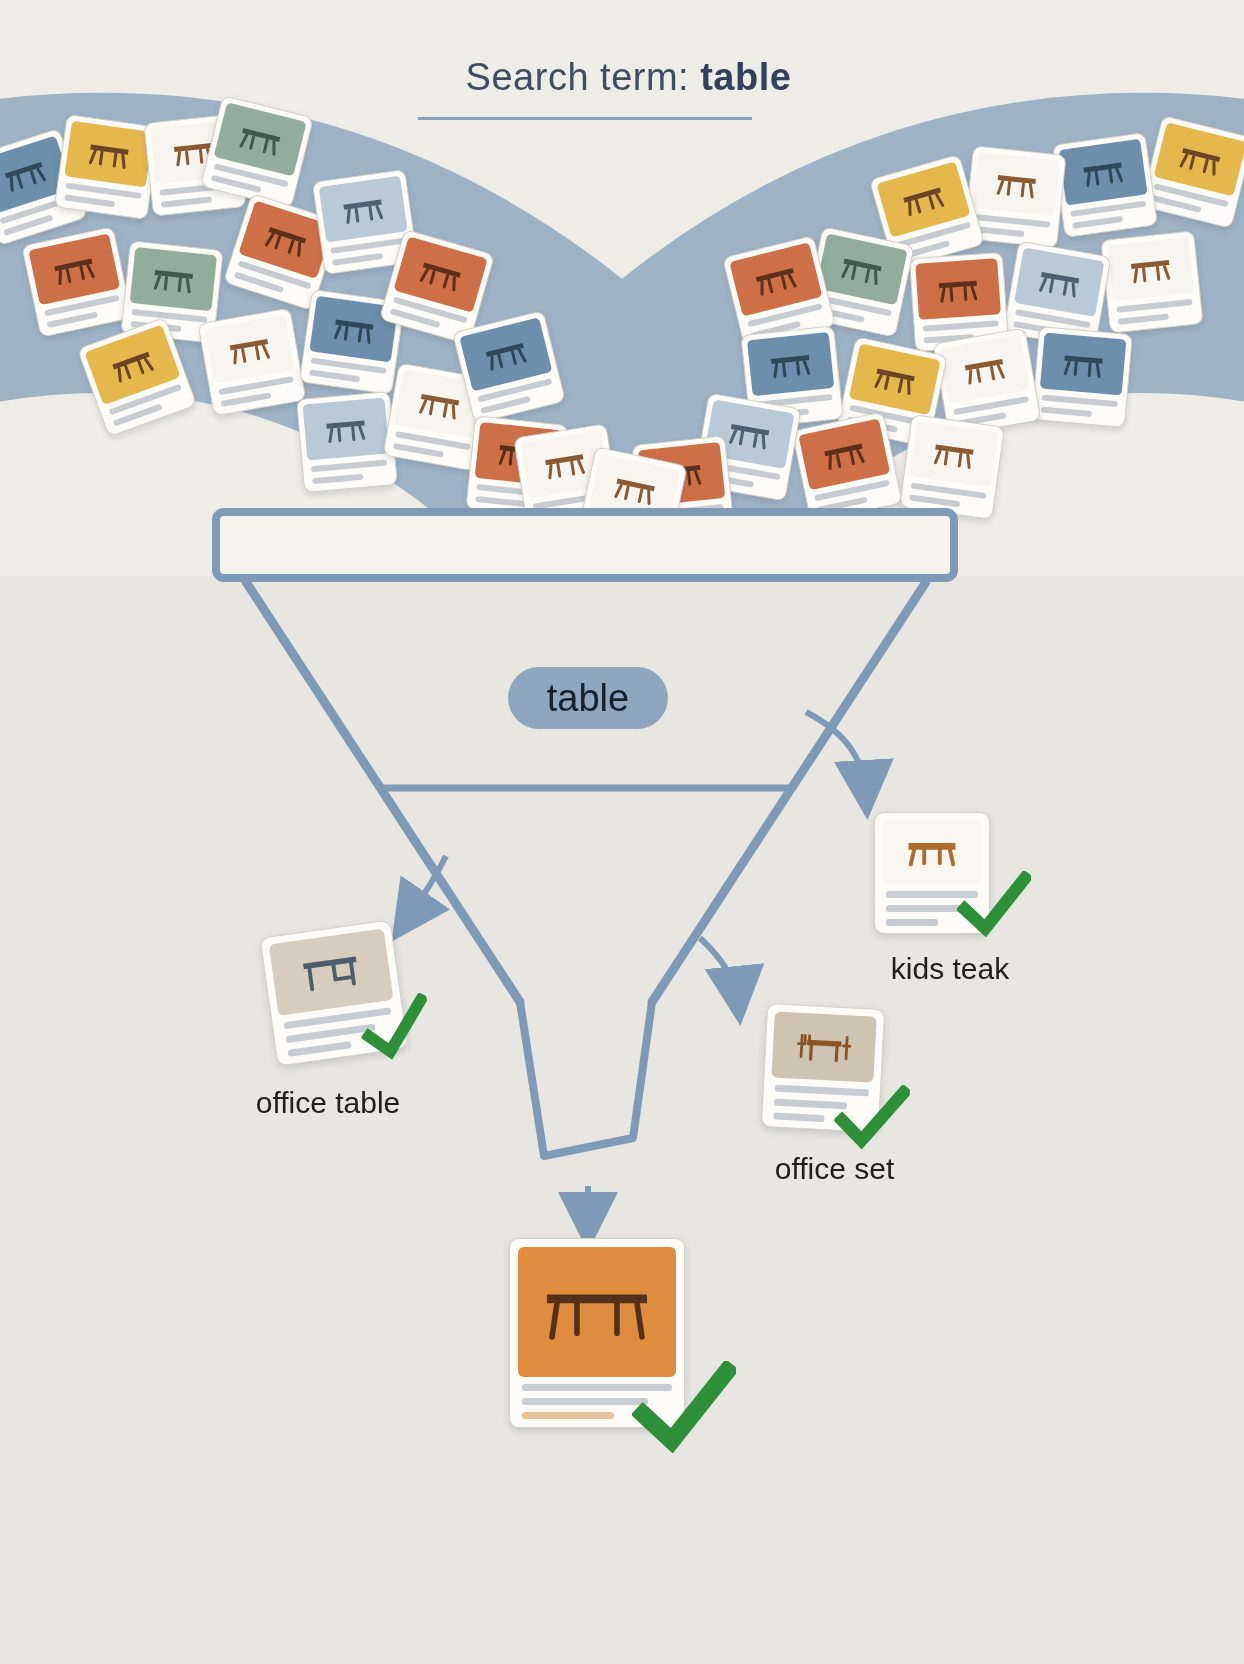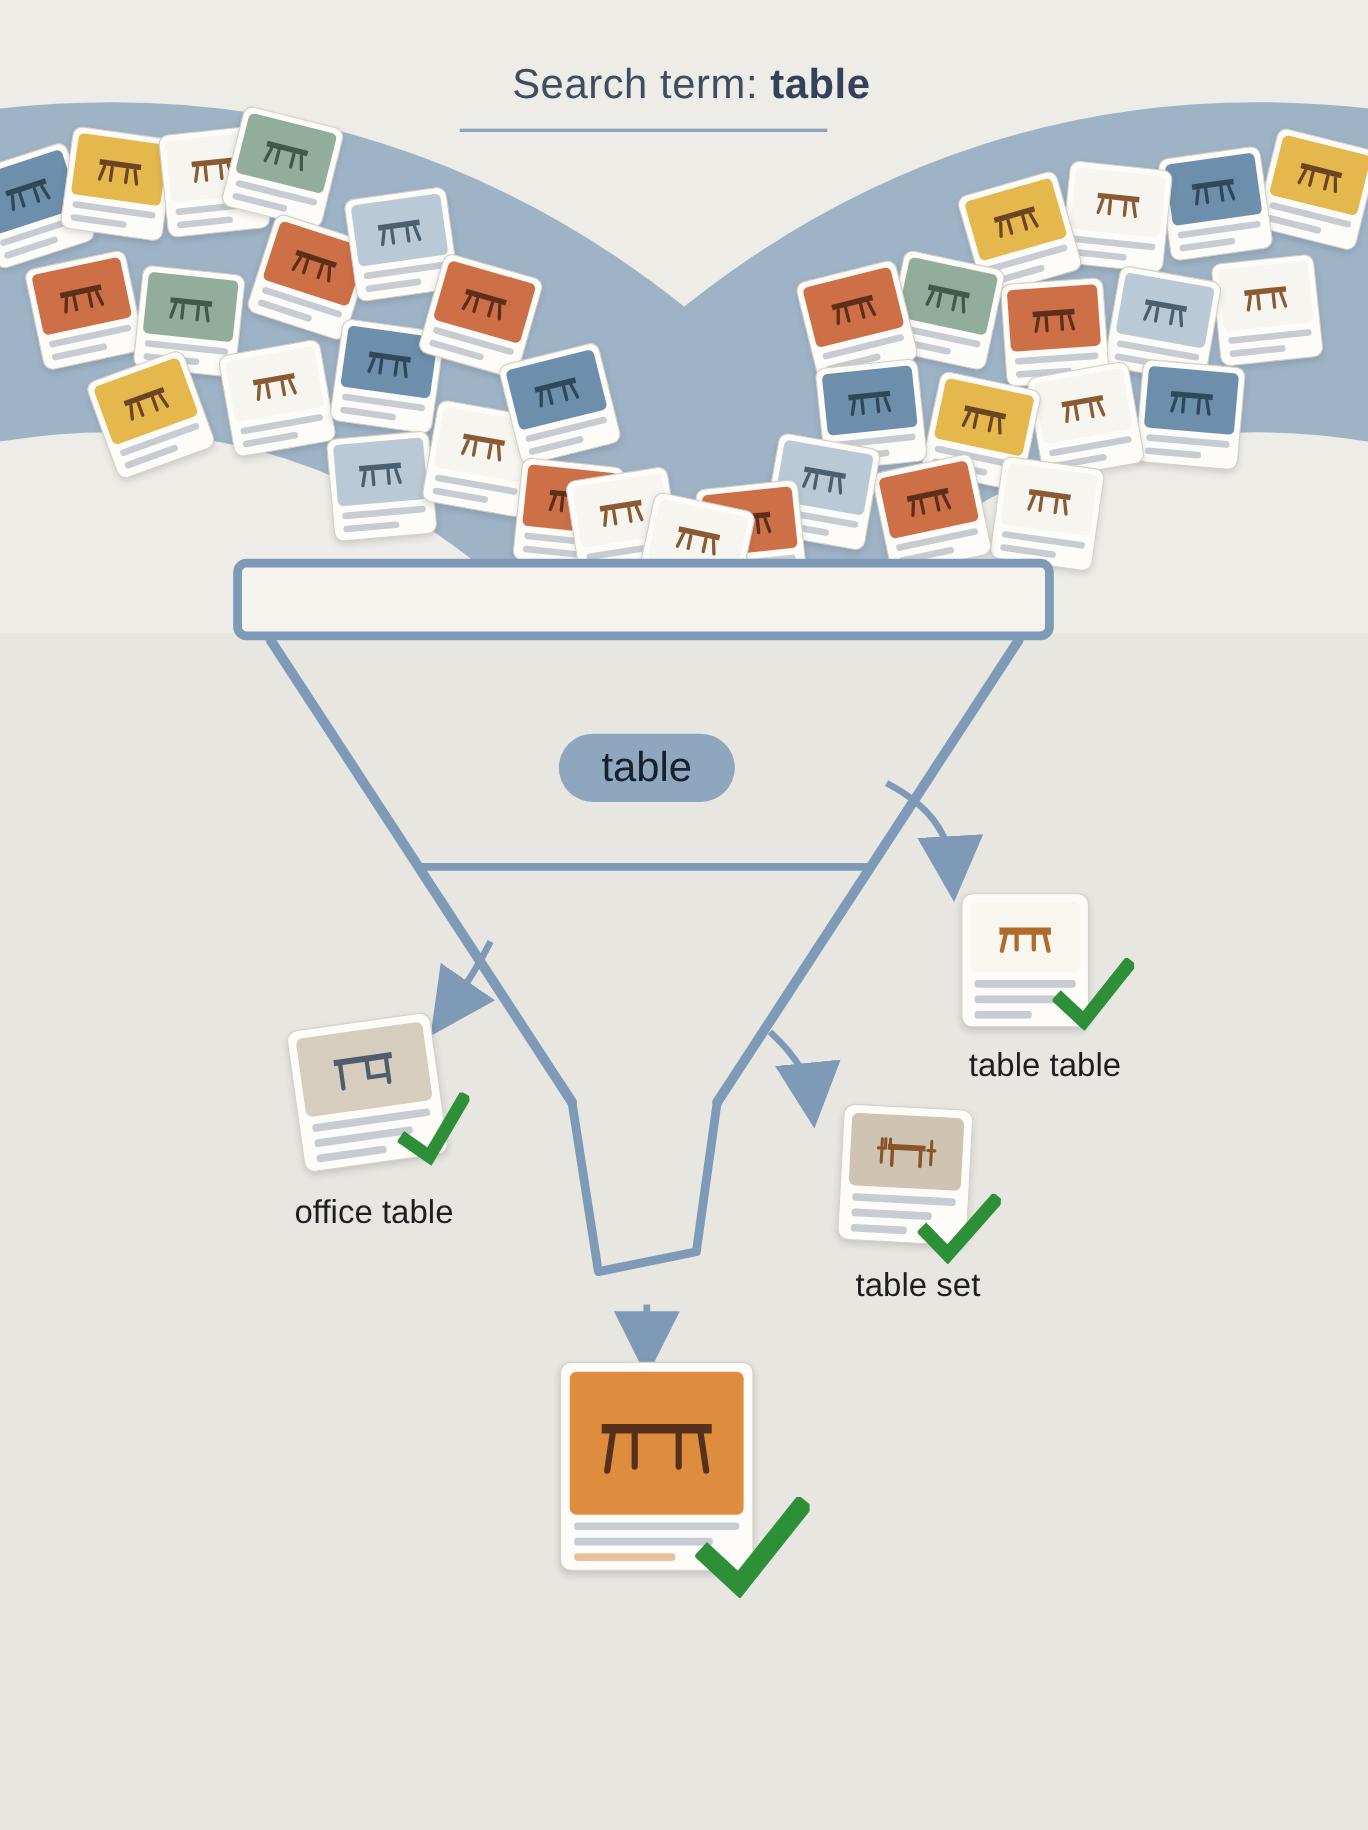--- a/index.html
+++ b/index.html
@@ -35,21 +35,21 @@
     box-shadow:0 3px 7px rgba(60,70,80,.2);padding:7px;}
   .rimg{border-radius:6px;display:flex;align-items:center;justify-content:center;}
   .rline{height:7px;background:#c6ccd2;border-radius:3px;margin:7px 4px 0;}
   .rline.peach{background:#e9c29c;}
   .check{position:absolute;}
   .rlabel{position:absolute;font-size:30px;color:#1e1e1e;text-align:center;}
 
   .c-office{left:268px;top:928px;width:116px;transform:rotate(-8deg);}
   .c-office .rimg{height:72px;background:#d7cdbe;}
   .c-office .check{right:-26px;bottom:-10px;}
-  .l-office{left:250px;top:1086px;width:180px;}
+  .l-office{left:238px;top:1086px;width:180px;}
 
   .c-kids{left:874px;top:812px;width:100px;}
   .c-kids .rimg{height:64px;background:#faf7f0;}
   .c-kids .check{right:-42px;bottom:-4px;}
   .l-kids{left:860px;top:952px;width:180px;}
 
   .c-dining{left:764px;top:1006px;width:102px;transform:rotate(3deg);}
   .c-dining .rimg{height:66px;background:#cfc3b1;}
   .c-dining .check{right:-30px;bottom:-18px;}
   .l-dining{left:742px;top:1152px;width:185px;}
@@ -467,38 +467,38 @@
         <path d="M10 15 L7 28 M42 15 L45 28 M19 15v12 M33 15v12" stroke="#b06a2c" stroke-width="3.5" fill="none" stroke-linecap="round"></path>
       </svg>
     </div>
     <div class="rline"></div>
     <div class="rline" style="width:75%"></div>
     <div class="rline" style="width:52%"></div>
     <svg class="check" width="74" height="66" viewBox="0 0 100 90">
       <path d="M10 52 L38 78 L92 10" fill="none" stroke-width="17" stroke-linecap="square" stroke="#2e8f39"></path>
     </svg>
   </div>
-  <div class="rlabel l-kids">table table</div>
+  <div class="rlabel l-kids">kids teak</div>
 
   <div class="rcard c-dining">
     <div class="rimg">
       <svg width="60" height="40" viewBox="0 0 56 36">
         <path d="M12 12h32v5H12z" fill="#8a5427"></path>
         <path d="M16 17v13 M40 17v13" stroke="#8a5427" stroke-width="3" fill="none" stroke-linecap="round"></path>
         <path d="M7 8v20 M49 8v20 M4 16h6 M46 16h6 M10 8v8 M14 8v8" stroke="#8a5427" stroke-width="2.6" fill="none" stroke-linecap="round"></path>
       </svg>
     </div>
     <div class="rline"></div>
     <div class="rline" style="width:72%"></div>
     <div class="rline" style="width:50%"></div>
     <svg class="check" width="74" height="66" viewBox="0 0 100 90">
       <path d="M10 52 L38 78 L92 10" fill="none" stroke-width="17" stroke-linecap="square" stroke="#2e8f39"></path>
     </svg>
   </div>
-  <div class="rlabel l-dining">table set</div>
+  <div class="rlabel l-dining">office set</div>
 
   <div class="rcard c-mcm">
     <div class="rimg">
       <svg width="120" height="76" viewBox="0 0 96 60">
         <path d="M8 16h80v7H8z" fill="#55301a"></path>
         <path d="M16 23 L12 50 M80 23 L84 50 M32 23v24 M64 23v24" stroke="#55301a" stroke-width="4.5" fill="none" stroke-linecap="round"></path>
       </svg>
     </div>
     <div class="rline"></div>
     <div class="rline" style="width:80%"></div>

